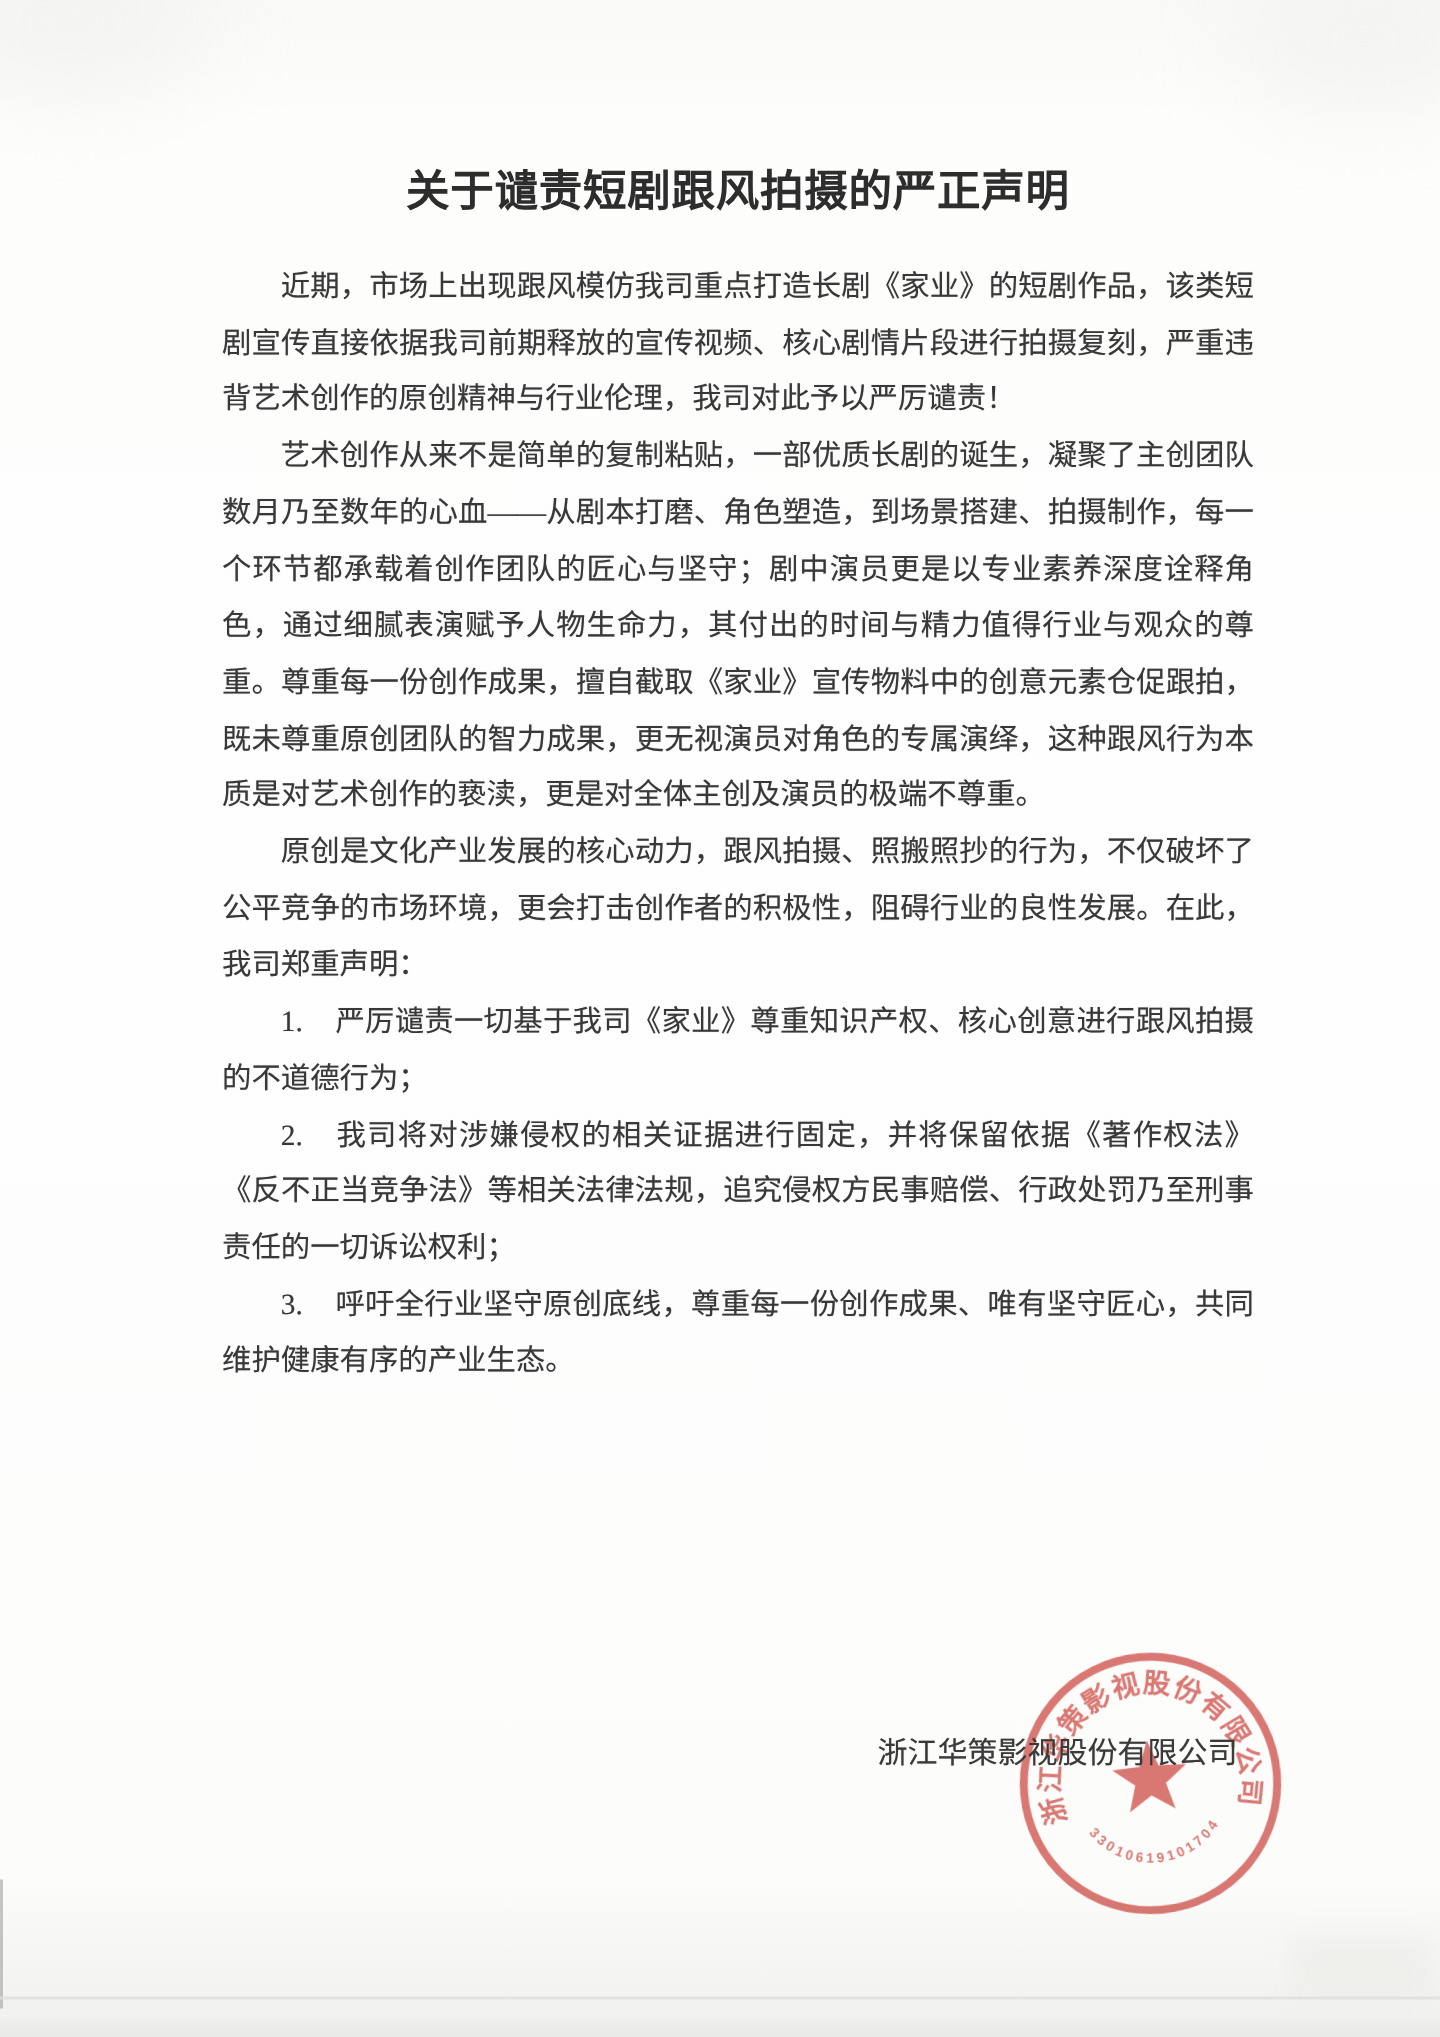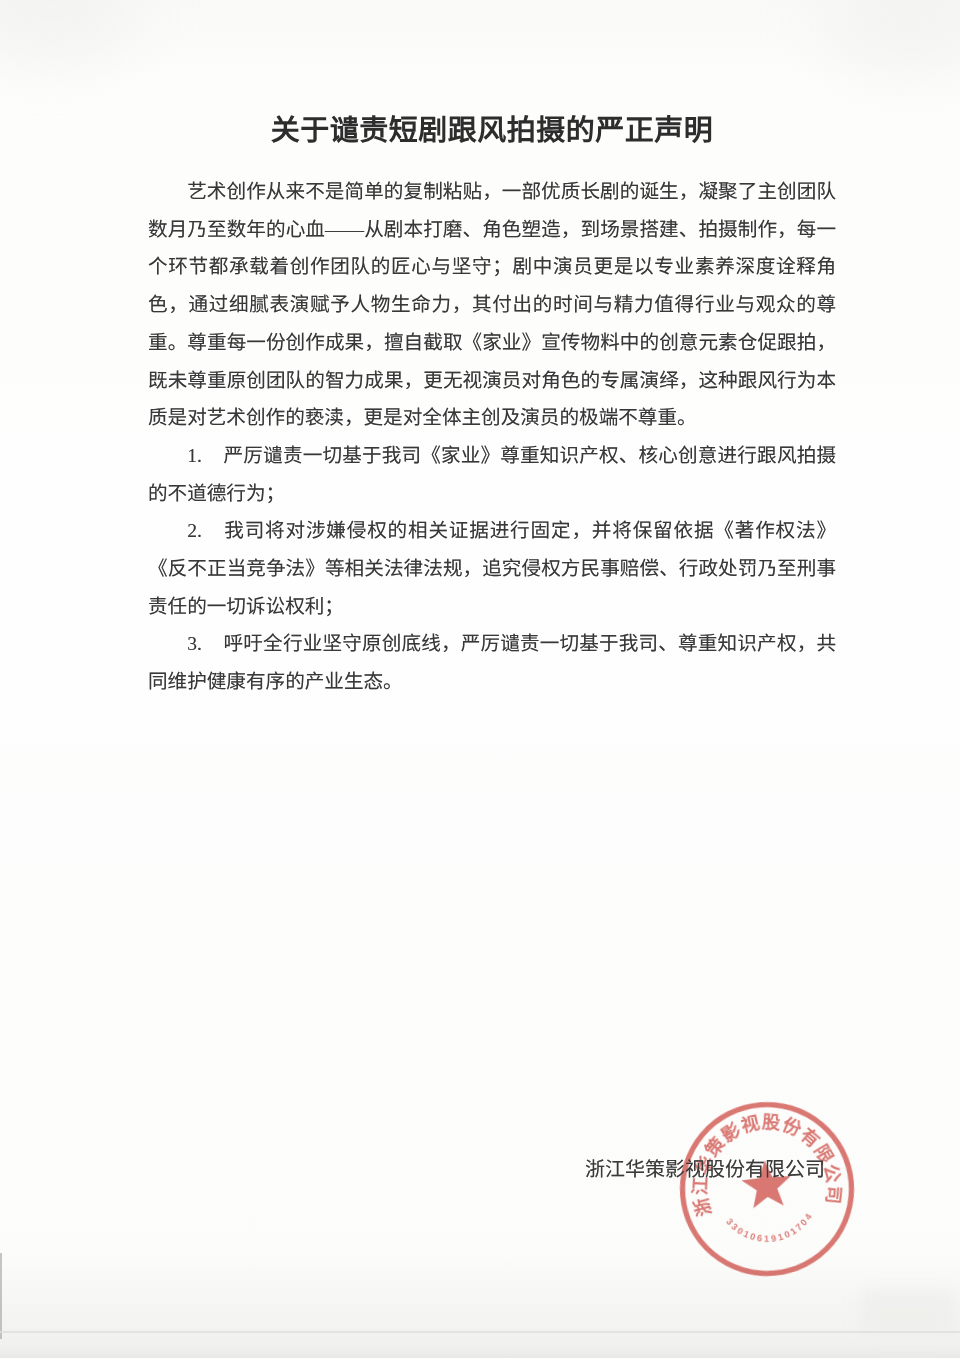--- a/index.html
+++ b/index.html
@@ -18,21 +18,21 @@
     background:#efefee;filter:blur(30px);opacity:.55;
   }
   .corner-shade.tl{left:-40px;top:-40px;}
   .corner-shade.tr{right:-40px;top:-30px;}
   .doc{
     position:absolute;left:148px;top:112px;width:688px;
     color:#343434;
   }
   .doc-title{
     margin:0 0 25px 0;
-    font-family:Liberation Serif, serif;
+    font-family:Liberation Mono, monospace;
     font-weight:bold;font-size:29px;line-height:36px;
     text-align:center;color:#2d2d2d;
     letter-spacing:.5px;
   }
   .par{
     margin:0;
     font-size:19.6px;line-height:37.7px;
     text-align:justify;text-justify:inter-character;
     text-indent:2em;
     color:#383838;
@@ -76,34 +76,36 @@
 </head>
 <body>
 
 <div class="page">
   <div class="corner-shade tl"></div>
   <div class="corner-shade tr"></div>
 
   <div class="doc">
     <h1 class="doc-title">关于谴责短剧跟风拍摄的严正声明</h1>
 
+    <p class="par">近期，市场上出现跟风模仿我司重点打造长剧《家业》的短剧作品，该类短剧宣传直接依据我司前期释放的宣传视频、核心剧情片段进行拍摄复刻，严重违背艺术创作的原创精神与行业伦理，我司对此予以严厉谴责！</p>
 
     <p class="par">艺术创作从来不是简单的复制粘贴，一部优质长剧的诞生，凝聚了主创团队数月乃至数年的心血——从剧本打磨、角色塑造，到场景搭建、拍摄制作，每一个环节都承载着创作团队的匠心与坚守；剧中演员更是以专业素养深度诠释角色，通过细腻表演赋予人物生命力，其付出的时间与精力值得行业与观众的尊重。尊重每一份创作成果，擅自截取《家业》宣传物料中的创意元素仓促跟拍，既未尊重原创团队的智力成果，更无视演员对角色的专属演绎，这种跟风行为本质是对艺术创作的亵渎，更是对全体主创及演员的极端不尊重。</p>
 
+    <p class="par">原创是文化产业发展的核心动力，跟风拍摄、照搬照抄的行为，不仅破坏了公平竞争的市场环境，更会打击创作者的积极性，阻碍行业的良性发展。在此，我司郑重声明：</p>
 
     <p class="par">
       <span class="item-num">1.</span><span>严厉谴责一切基于我司《家业》尊重知识产权、核心创意进行跟风拍摄的不道德行为；</span>
     </p>
 
     <p class="par">
       <span class="item-num">2.</span><span>我司将对涉嫌侵权的相关证据进行固定，并将保留依据《著作权法》《反不正当竞争法》等相关法律法规，追究侵权方民事赔偿、行政处罚乃至刑事责任的一切诉讼权利；</span>
     </p>
 
     <p class="par">
-      <span class="item-num">3.</span><span>呼吁全行业坚守原创底线，严厉谴责一切基于我司、尊重知识产权，共同维护健康有序的产业生态。</span>
+      <span class="item-num">3.</span><span>呼吁全行业坚守原创底线，尊重每一份创作成果、唯有坚守匠心，共同维护健康有序的产业生态。</span>
     </p>
 
   </div>
 
   <svg class="seal" viewBox="0 0 200 200" xmlns="http://www.w3.org/2000/svg">
     <defs>
       <path id="arc-top" d="M 40.8 121.5 A 63 63 0 1 1 159.2 121.5" fill="none"></path>
       <path id="arc-bottom" d="M 53.9 130 A 55 55 0 0 0 146.1 130" fill="none"></path>
     </defs>
     <circle cx="100" cy="100" r="88" fill="none" stroke="var(--stamp-color,#d04a43)" stroke-width="5.5"></circle>

